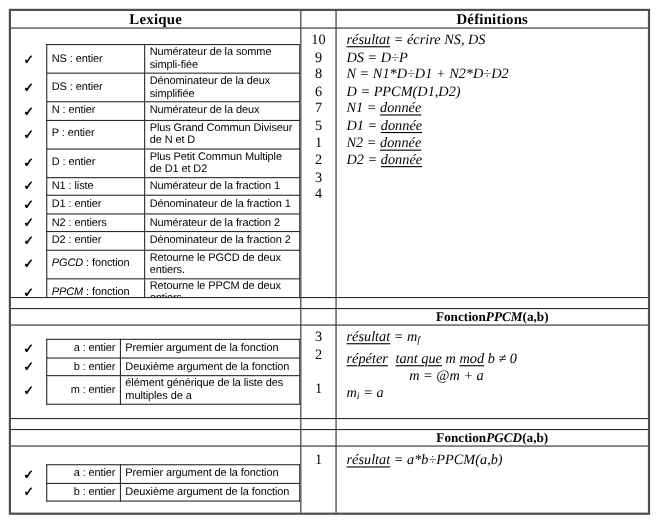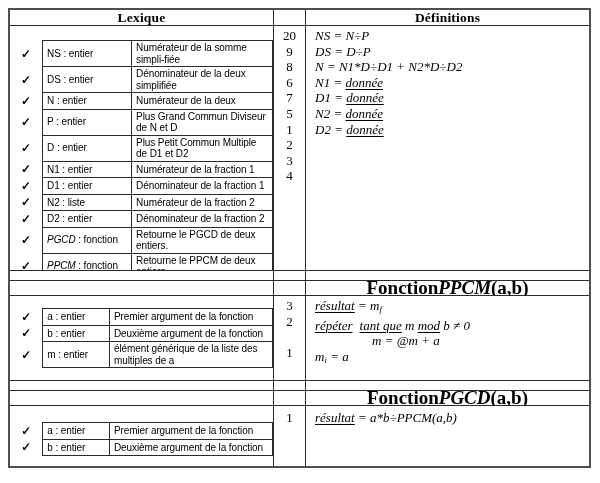--- a/index.html
+++ b/index.html
@@ -18,21 +18,21 @@
   .cell { box-sizing:border-box; border-right:1px solid #2b2b2b; border-bottom:1px solid #2b2b2b; overflow:hidden; }
   .lastcol { border-right:none; }
   .lastrow { border-bottom:none; }
 
   .colhead {
     display:flex; align-items:center; justify-content:center;
     font-weight:bold; font-size:13.5px; letter-spacing:0.2px;
   }
   .shead {
     display:flex; align-items:center; justify-content:center;
-    font-weight:bold; font-size:19px;
+    font-weight:bold; font-size:12px;
   }
   .shead .it { font-style:italic; }
 
   
   .nums { text-align:center; font-size:13px; padding-top:2px; }
   .nums .num { line-height:15.6px; height:15.6px; }
   .nums-pad4 { padding-top:4px; }
 
   
   .defs { padding:2px 4px 0 9px; font-style:italic; font-size:13px; }
@@ -55,21 +55,21 @@
     font-size:12px; font-weight:bold; border:none;
   }
   .lname {
     display:table-cell; border:1px solid #2b2b2b; width:84px;
     vertical-align:middle; padding:2px 4px; line-height:11.5px;margin-left:24px;
   }
   .ldesc {
     display:table-cell; border:1px solid #2b2b2b; width:138px;
     vertical-align:middle; padding:1px 4px; line-height:11.5px;margin-top:12px;
   }
-  .narrow .lname { width:60px; }
+  .narrow .lname { width:60px;text-align:right; }
   .narrow .ldesc { width:162px; }
   .itname { font-style:italic; }
 </style>
 </head>
 <body>
 
 <div class="page">
   <div class="sheet">
 
     <div class="cell colhead">
@@ -102,31 +102,31 @@
           <span class="lname"><span class="itname"></span><span>P : entier</span></span>
           <span class="ldesc">Plus Grand Commun Diviseur de N et D</span>
         </div>
         <div class="lrow">
           <span class="lcheck">✓</span>
           <span class="lname"><span class="itname"></span><span>D : entier</span></span>
           <span class="ldesc">Plus Petit Commun Multiple de D1 et D2</span>
         </div>
         <div class="lrow">
           <span class="lcheck">✓</span>
-          <span class="lname"><span class="itname"></span><span>N1 : entier</span></span>
+          <span class="lname"><span class="itname"></span><span>N1 : liste</span></span>
           <span class="ldesc">Numérateur de la fraction 1</span>
         </div>
         <div class="lrow">
           <span class="lcheck">✓</span>
           <span class="lname"><span class="itname"></span><span>D1 : entier</span></span>
           <span class="ldesc">Dénominateur de la fraction 1</span>
         </div>
         <div class="lrow">
           <span class="lcheck">✓</span>
-          <span class="lname"><span class="itname"></span><span>N2 : liste</span></span>
+          <span class="lname"><span class="itname"></span><span>N2 : entiers</span></span>
           <span class="ldesc">Numérateur de la fraction 2</span>
         </div>
         <div class="lrow">
           <span class="lcheck">✓</span>
           <span class="lname"><span class="itname"></span><span>D2 : entier</span></span>
           <span class="ldesc">Dénominateur de la fraction 2</span>
         </div>
         <div class="lrow">
           <span class="lcheck">✓</span>
           <span class="lname"><span class="itname">PGCD</span><span> : fonction</span></span>
@@ -134,36 +134,37 @@
         </div>
         <div class="lrow">
           <span class="lcheck">✓</span>
           <span class="lname"><span class="itname">PPCM</span><span> : fonction</span></span>
           <span class="ldesc">Retourne le PPCM de deux entiers.</span>
         </div>
       </div>
     </div>
 
     <div class="cell nums">
-      <div class="num">20</div>
+      <div class="num">10</div>
       <div class="num">9</div>
       <div class="num">8</div>
       <div class="num">6</div>
       <div class="num">7</div>
       <div class="num">5</div>
       <div class="num">1</div>
       <div class="num">2</div>
       <div class="num">3</div>
       <div class="num">4</div>
     </div>
 
     <div class="cell lastcol defs">
-      <div class="defline"><span>NS = N÷P</span></div>
+      <div class="defline"><span class="u">résultat</span><span> = écrire NS, DS</span></div>
       <div class="defline"><span>DS = D÷P</span></div>
       <div class="defline"><span>N = N1*D÷D1 + N2*D÷D2</span></div>
+      <div class="defline"><span>D = PPCM(D1,D2)</span></div>
       <div class="defline"><span>N1 = </span><span class="u">donnée</span></div>
       <div class="defline"><span>D1 = </span><span class="u">donnée</span></div>
       <div class="defline"><span>N2 = </span><span class="u">donnée</span></div>
       <div class="defline"><span>D2 = </span><span class="u">donnée</span></div>
     </div>
 
     <div class="cell"></div>
     <div class="cell"></div>
     <div class="cell lastcol"></div>
 

